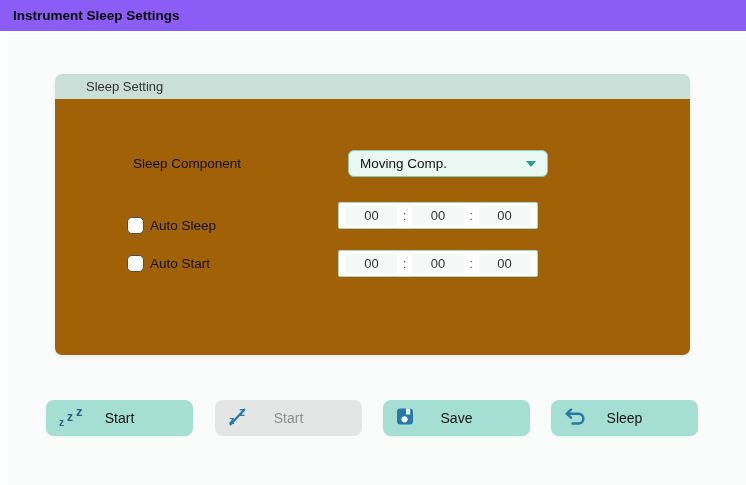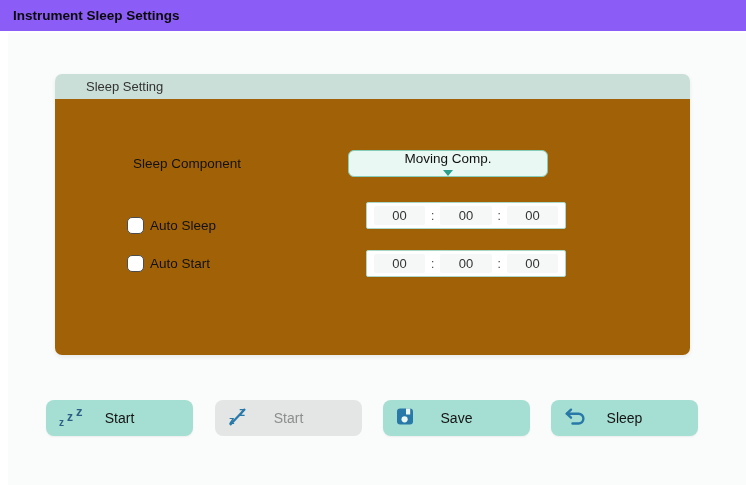--- a/index.html
+++ b/index.html
@@ -31,37 +31,37 @@
     position:relative; height:256px; background:#a16207; border-radius:0 0 7px 7px;
   }
   .field-label {
     position:absolute; left:78px; top:51px; height:27px; line-height:27px;
     font-size:13.5px; color:#111;
   }
   .dropdown {
     position:absolute; left:293px; top:51px; width:200px; height:27px;
     background:#e9f8f2; border:1px solid #86cdb9; border-radius:6px;
     display:flex; align-items:center; justify-content:space-between;
-    padding:0 11px; cursor:pointer;flex-direction:column;
+    padding:0 11px; cursor:pointer;
   }
   .dropdown-value { font-size:13.5px; color:#111; }
   .caret {
     width:0; height:0; border-left:5px solid transparent; border-right:5px solid transparent;
     border-top:6px solid #2ba18d;
   }
   .check-row { position:absolute; left:72px; display:flex; align-items:center; height:27px; }
   .check-row.r1 { top:113px; }
   .check-row.r2 { top:151px;text-align:right; }
   .checkbox {
     width:17px; height:17px; background:#fff; border:1.6px solid #4d4d4d;
     border-radius:5px; cursor:pointer; flex:0 0 auto;
   }
   .check-label { font-size:13.5px; color:#111; margin-left:6px; }
   .time-input {
-    position:absolute; left:311px; width:200px; height:27px;
+    position:absolute; left:283px; width:200px; height:27px;
     background:#fff; border:1px solid #abd8c8; border-radius:2px;
     display:flex; align-items:center; padding:4px 7px;
     box-shadow:0 1px 2px rgba(0,0,0,.04);
   }
   .time-input.t1 { top:103px; }
   .time-input.t2 { top:151px; }
   .time-seg {
     flex:1 1 0; text-align:center; background:#f6f7f7; border-radius:2px;
     font-size:13px; color:#333; line-height:19px; cursor:text;
   }

